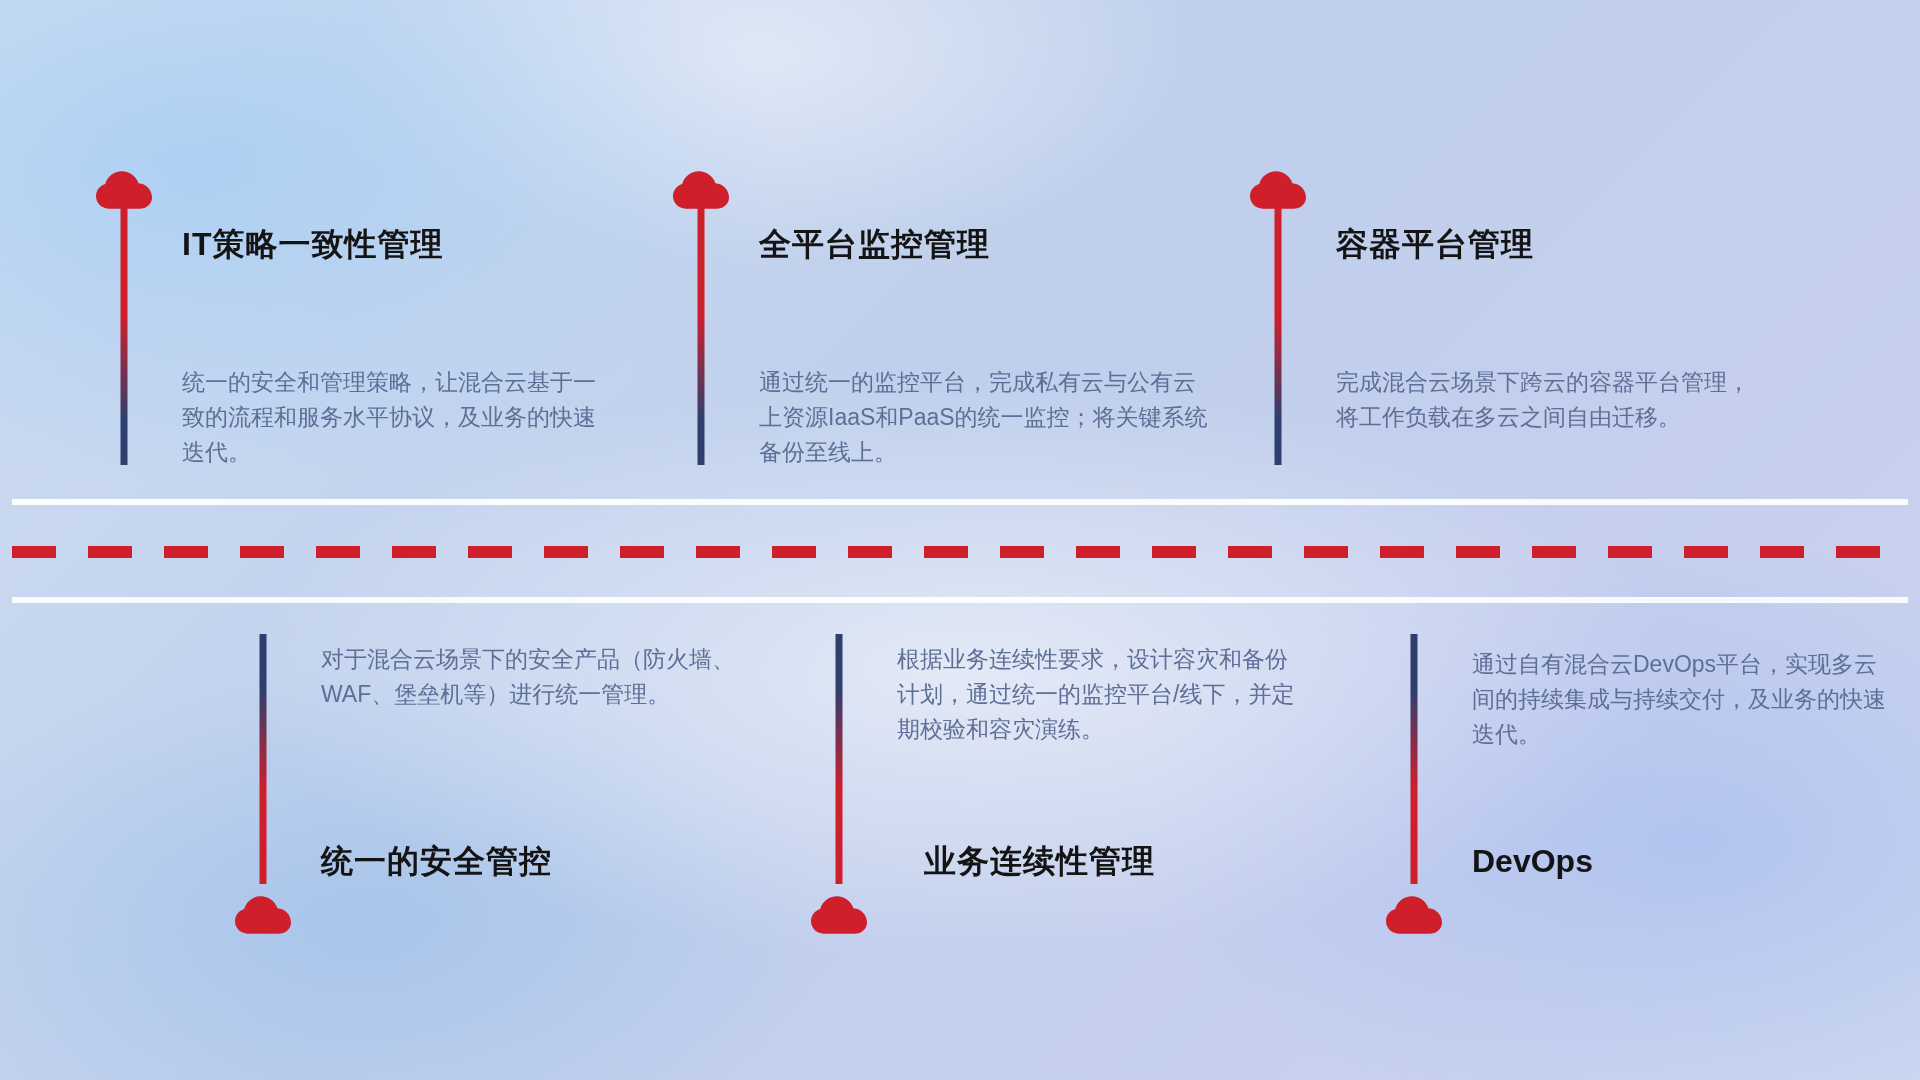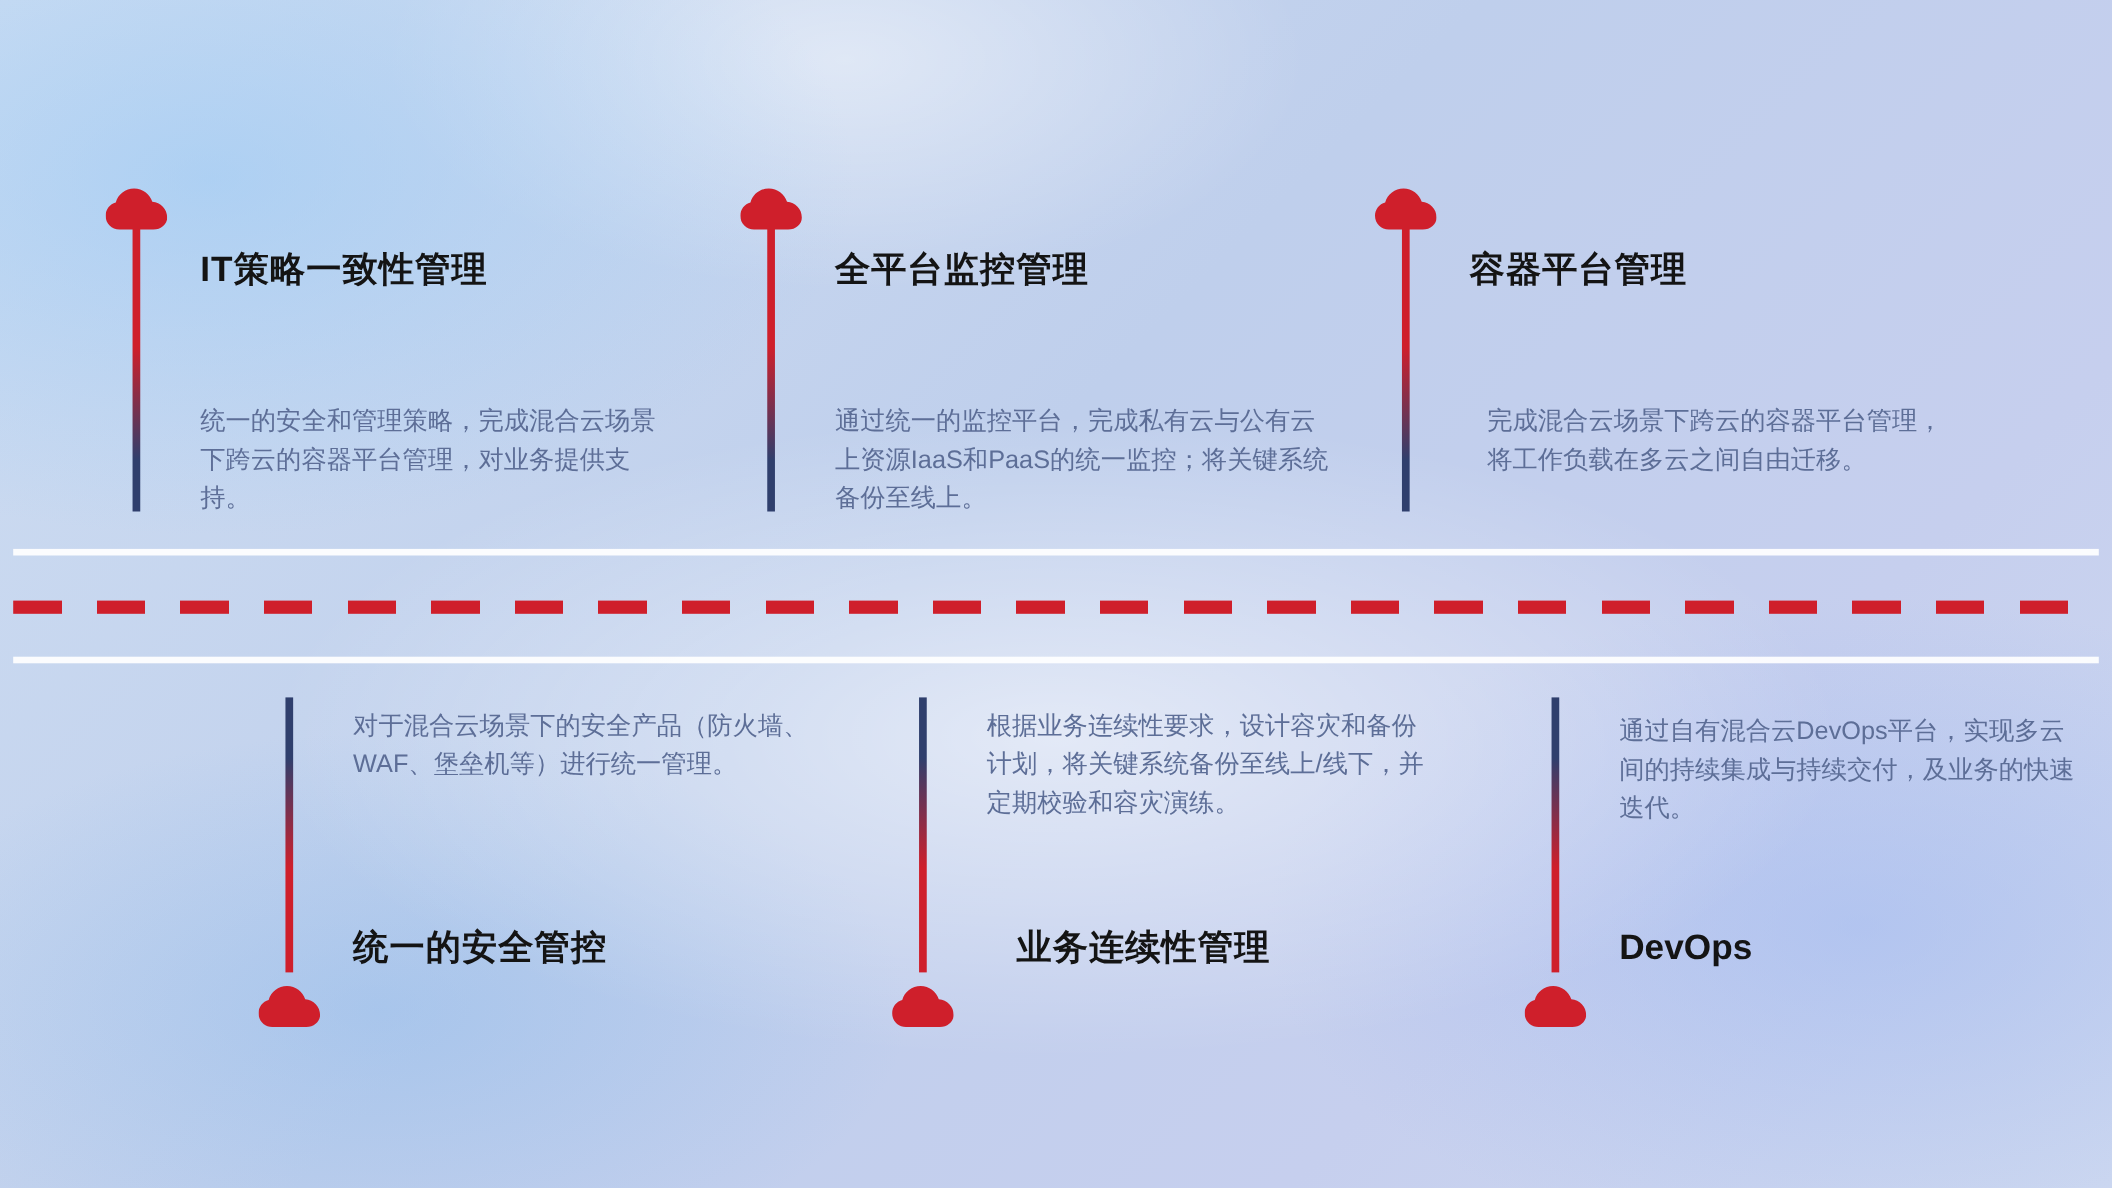--- a/index.html
+++ b/index.html
@@ -78,21 +78,21 @@
 <div class="canvas">
 
   <div class="item" style="left:124px; top:171px;">
     <span class="cloud-wrap" style="top:0;">
       <svg width="56" height="38" viewBox="0 0 60 40">
           <path fill="currentColor" d="M46.5 40H13.5C6 40 0 34 0 26.5 0 20.3 4.2 15.1 9.9 13.6 12.1 5.7 19.3 0 27.8 0 36.1 0 43.1 5.4 45.5 12.9 53.6 13.4 60 20.1 60 28.2 60 34.7 54 40 46.5 40Z"></path>
         </svg>
     </span>
     <span class="vline down" style="top:36px; height:258px;"></span>
     <div class="cap-title" style="top:52px;">IT策略一致性管理</div>
-    <div class="cap-desc" style="top:194px; width:430px;">统一的安全和管理策略，完成混合云场景下跨云的容器平台管理，对业务提供支持。</div>
+    <div class="cap-desc" style="top:194px; width:430px;">统一的安全和管理策略，让混合云基于一致的流程和服务水平协议，及业务的快速迭代。</div>
   </div>
 
   <div class="item" style="left:701px; top:171px;">
     <span class="cloud-wrap" style="top:0;">
       <svg width="56" height="38" viewBox="0 0 60 40">
           <path fill="currentColor" d="M46.5 40H13.5C6 40 0 34 0 26.5 0 20.3 4.2 15.1 9.9 13.6 12.1 5.7 19.3 0 27.8 0 36.1 0 43.1 5.4 45.5 12.9 53.6 13.4 60 20.1 60 28.2 60 34.7 54 40 46.5 40Z"></path>
         </svg>
     </span>
     <span class="vline down" style="top:36px; height:258px;"></span>
     <div class="cap-title" style="top:52px;">全平台监控管理</div>
@@ -100,41 +100,41 @@
   </div>
 
   <div class="item" style="left:1278px; top:171px;">
     <span class="cloud-wrap" style="top:0;">
       <svg width="56" height="38" viewBox="0 0 60 40">
           <path fill="currentColor" d="M46.5 40H13.5C6 40 0 34 0 26.5 0 20.3 4.2 15.1 9.9 13.6 12.1 5.7 19.3 0 27.8 0 36.1 0 43.1 5.4 45.5 12.9 53.6 13.4 60 20.1 60 28.2 60 34.7 54 40 46.5 40Z"></path>
         </svg>
     </span>
     <span class="vline down" style="top:36px; height:258px;"></span>
     <div class="cap-title" style="top:52px;">容器平台管理</div>
-    <div class="cap-desc" style="top:194px; width:430px;margin-left:16px;">完成混合云场景下跨云的容器平台管理，将工作负载在多云之间自由迁移。</div>
+    <div class="cap-desc" style="top:194px; width:430px;">完成混合云场景下跨云的容器平台管理，将工作负载在多云之间自由迁移。</div>
   </div>
 
   <div class="hline" style="top:499px;"></div>
   <div class="dashline" style="top:546px;"></div>
   <div class="hline" style="top:597px;"></div>
 
   <div class="item" style="left:263px; top:634px;">
     <span class="vline up" style="top:0; height:250px;"></span>
     <div class="cap-desc" style="top:8px; width:420px;">对于混合云场景下的安全产品（防火墙、WAF、堡垒机等）进行统一管理。</div>
     <div class="cap-title" style="top:206px;">统一的安全管控</div>
     <span class="cloud-wrap" style="top:262px;">
       <svg width="56" height="38" viewBox="0 0 60 40">
           <path fill="currentColor" d="M46.5 40H13.5C6 40 0 34 0 26.5 0 20.3 4.2 15.1 9.9 13.6 12.1 5.7 19.3 0 27.8 0 36.1 0 43.1 5.4 45.5 12.9 53.6 13.4 60 20.1 60 28.2 60 34.7 54 40 46.5 40Z"></path>
         </svg>
     </span>
   </div>
 
   <div class="item" style="left:839px; top:634px;">
     <span class="vline up" style="top:0; height:250px;"></span>
-    <div class="cap-desc" style="top:8px; width:410px;">根据业务连续性要求，设计容灾和备份计划，将关键系统备份至线上/线下，并定期校验和容灾演练。</div>
+    <div class="cap-desc" style="top:8px; width:410px;">根据业务连续性要求，设计容灾和备份计划，通过统一的监控平台/线下，并定期校验和容灾演练。</div>
     <div class="cap-title" style="top:206px;margin-left:27px;">业务连续性管理</div>
     <span class="cloud-wrap" style="top:262px;">
       <svg width="56" height="38" viewBox="0 0 60 40">
           <path fill="currentColor" d="M46.5 40H13.5C6 40 0 34 0 26.5 0 20.3 4.2 15.1 9.9 13.6 12.1 5.7 19.3 0 27.8 0 36.1 0 43.1 5.4 45.5 12.9 53.6 13.4 60 20.1 60 28.2 60 34.7 54 40 46.5 40Z"></path>
         </svg>
     </span>
   </div>
 
   <div class="item" style="left:1414px; top:634px;">
     <span class="vline up" style="top:0; height:250px;"></span>

